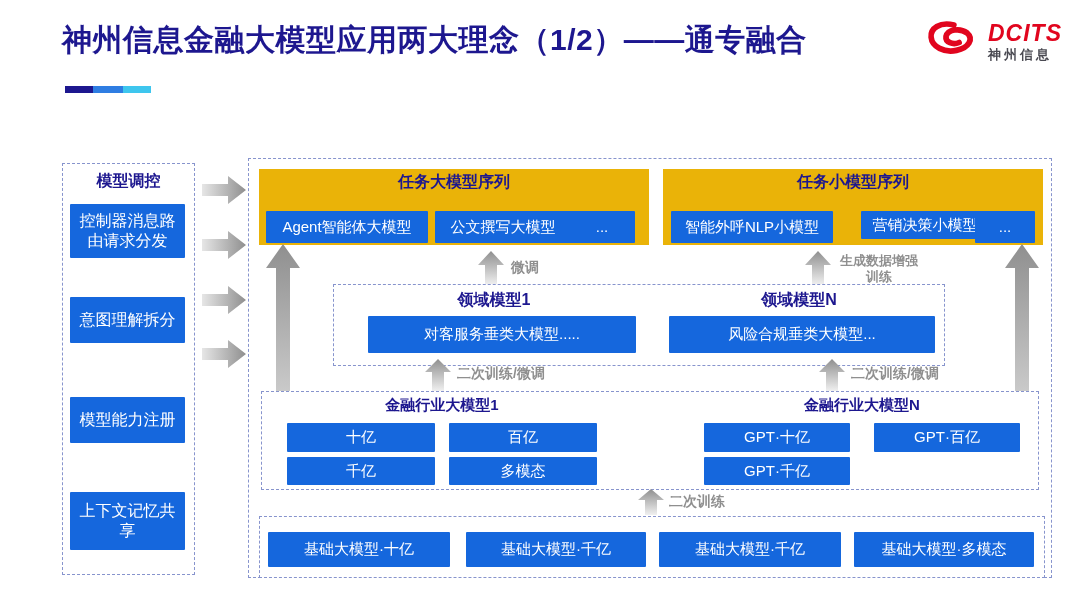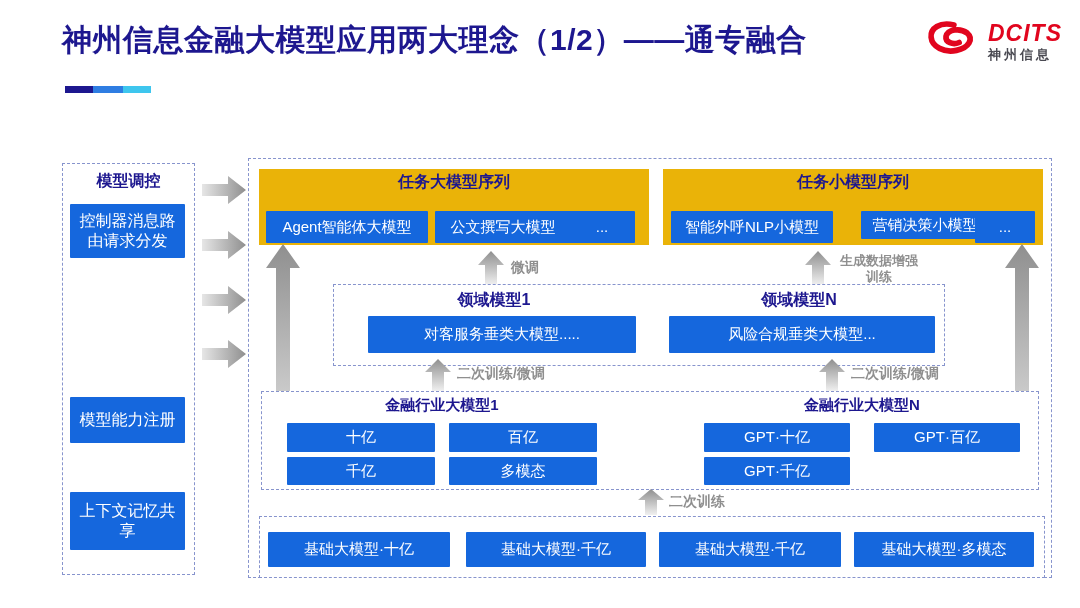--- a/index.html
+++ b/index.html
@@ -77,20 +77,21 @@
     </span>
     <span class="logo-text">
       <span class="logo-name">DCITS</span>
       <span class="logo-sub">神州信息</span>
     </span>
   </div>
 
   <div class="abs dashbox sidebar">
     <div class="abs sidebar-title">模型调控</div>
     <div class="abs btn sbtn" style="top:40px;height:54px;">控制器消息路由请求分发</div>
+    <div class="abs btn sbtn" style="top:133px;height:46px;">意图理解拆分</div>
     <div class="abs btn sbtn" style="top:233px;height:46px;">模型能力注册</div>
     <div class="abs btn sbtn" style="top:328px;height:58px;">上下文记忆共享</div>
   </div>
 
   <span class="abs" style="left:202px;top:176px;"><svg width="44" height="28" viewBox="0 0 44 28">
         <polygon points="0,8 26,8 26,0 44,14 26,28 26,20 0,20" fill="url(#gR)"></polygon>
       </svg></span>
   <span class="abs" style="left:202px;top:231px;"><svg width="44" height="28" viewBox="0 0 44 28">
         <polygon points="0,8 26,8 26,0 44,14 26,28 26,20 0,20" fill="url(#gR)"></polygon>
       </svg></span>

